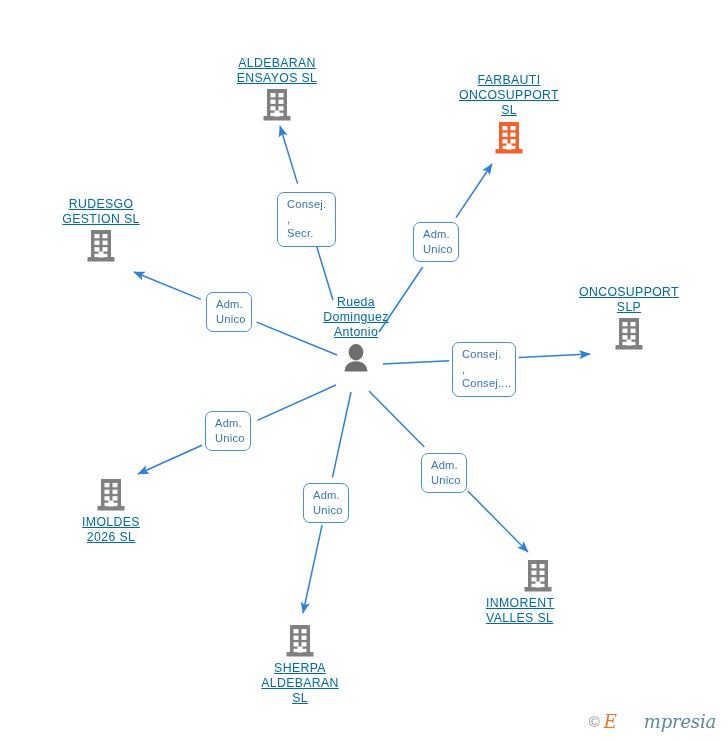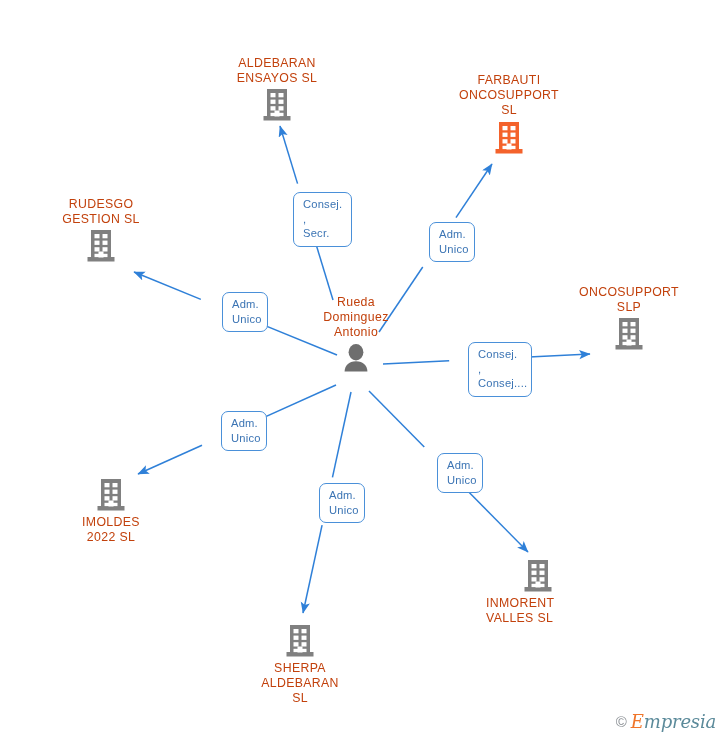--- a/index.html
+++ b/index.html
@@ -28,23 +28,24 @@
   .node {
     position: absolute;
     width: 140px;
     margin-left: -70px;
     text-align: center;
     pointer-events: auto;
   }
   .node-label {
     font-size: 12.3px;
     line-height: 15.2px;
-    color: #c2410c;
+    color: #0369a1;
     letter-spacing: 0.35px;
     white-space: pre-line;
+    text-decoration: underline;
   }
   .node-label.left-align {
     text-align: left;
     padding-left: 18px;
   }
   .node-icon {
     display: block;
     margin: 0 auto;
   }
   .node.label-below .node-icon { margin-bottom: 3px; }
@@ -55,21 +56,20 @@
     border: 1.4px solid #4a90d9;
     border-radius: 7px;
     background: #ffffff;
     color: #3b74b4;
     font-size: 11.2px;
     line-height: 14.5px;
     padding: 4px 8px 5px 9px;
     text-align: left;
     white-space: pre-line;
     letter-spacing: 0.2px;
-    margin-left: 16px;
   }
   #watermark {
     position: absolute;
     right: 12px;
     bottom: 8px;
     display: flex;
     align-items: center;
     gap: 4px;
     user-select: none;
   }
@@ -77,21 +77,21 @@
     font-size: 15px;
     color: #8a8f94;
   }
   #watermark .brand {
     font-family: "DejaVu Serif", serif;
     font-style: italic;
     font-size: 18px;
     letter-spacing: -0.2px;
   }
   #watermark .brand .brand-initial { color: #f0762b; }
-  #watermark .brand .brand-rest { color: #5b8a9a; }
+  #watermark .brand .brand-rest { color: #5b8a9a; margin-left: 27px; }
 </style>
 </head>
 <body>
 
 <div id="graph-canvas">
 
   <svg id="edge-layer" viewBox="0 0 728 740" xmlns="http://www.w3.org/2000/svg">
     <defs>
       <marker id="arrowhead" markerWidth="9" markerHeight="9" refX="7.2" refY="3.1" orient="auto" markerUnits="strokeWidth">
         <path d="M0,0 L7.6,3.1 L0,6.2 L1.7,3.1 Z" fill="#2f80d8"></path>
@@ -216,21 +216,21 @@
         <rect x="8.5" y="11.6" width="5" height="4.3"></rect>
         <rect x="16.5" y="11.6" width="5" height="4.3"></rect>
         <rect x="8.5" y="18.2" width="5" height="4.3"></rect>
         <rect x="16.5" y="18.2" width="5" height="4.3"></rect>
         <rect x="8.5" y="24.8" width="5" height="3.3"></rect>
         <rect x="16.5" y="24.8" width="5" height="3.3"></rect>
         <rect x="12.5" y="22.5" width="5" height="6"></rect>
       </g>
     </svg>
     <div class="node-label">IMOLDES
-2022  SL</div>
+2026  SL</div>
   </div>
 
   <div class="node label-below" style="left:300px; top:624px;">
     <svg class="node-icon" width="30" height="34" viewBox="0 0 30 34">
       <g fill="#808080">
         <rect x="5" y="1" width="20" height="29"></rect>
         <rect x="1.5" y="28" width="27" height="4.5"></rect>
       </g>
       <g fill="#ffffff">
         <rect x="8.5" y="5" width="5" height="4.3"></rect>

